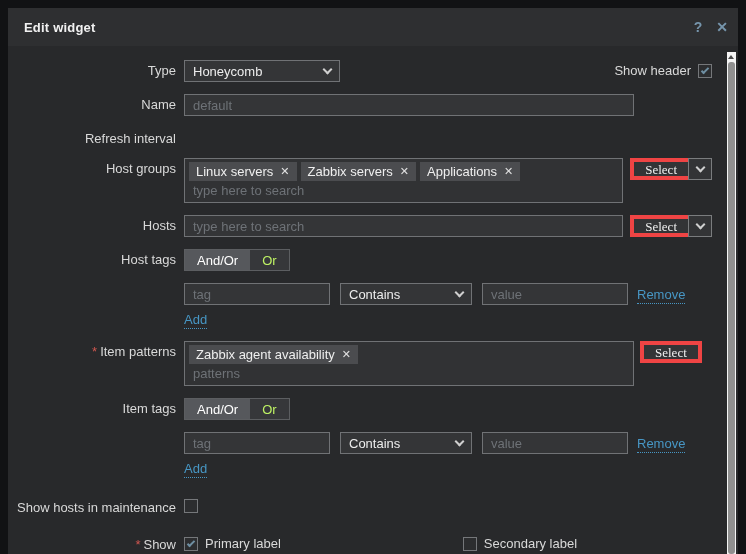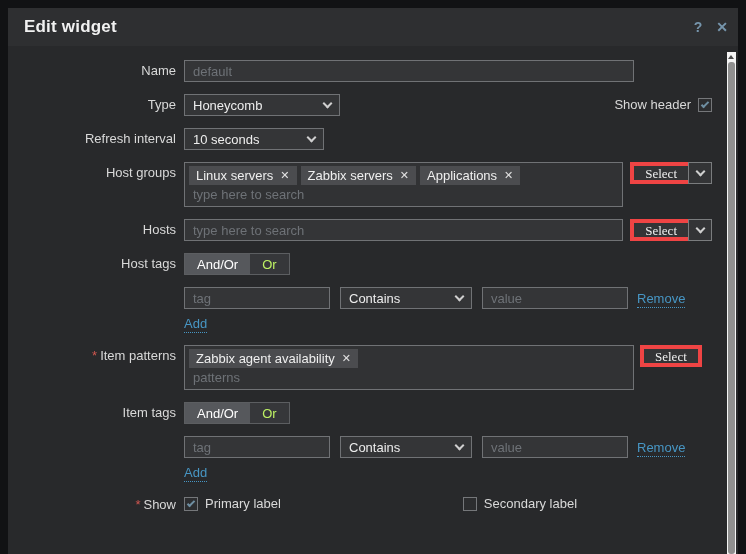--- a/index.html
+++ b/index.html
@@ -12,21 +12,21 @@
   .page { position:relative; width:746px; height:554px; background:#111214; }
 
   .dialog {
     position:absolute; left:8px; top:8px; width:730px; height:546px;
     background:#28292b;
   }
   .dialog-header {
     position:relative; height:38px; background:#2e2f31;
     display:flex; align-items:center; padding:0 10px 0 16px;
   }
-  .dialog-title { font-size:17px; font-weight:bold; color:#f1f1f1; letter-spacing:.2px; }
+  .dialog-title { font-size:13px; font-weight:bold; color:#f1f1f1; letter-spacing:.2px; }
   .header-icons { margin-left:auto; display:flex; align-items:center; gap:14px; }
   .hicon { color:#7695ac; font-size:14px; font-weight:bold; cursor:pointer; line-height:1; }
 
   .form { padding:14px 26px 0 0; }
   .row { display:flex; align-items:flex-start; margin-bottom:12px; }
   .lbl {
     width:168px; flex-shrink:0; text-align:right; color:#d9d9d9;
     font-size:13px; padding-top:3px; margin-right:8px; white-space:nowrap;
   }
   .req { color:#d0564f; margin-right:3px; }
@@ -131,44 +131,40 @@
       <span class="dialog-title">Edit widget</span>
       <span class="header-icons">
         <span class="hicon">?</span>
         <span class="hicon">✕</span>
       </span>
     </div>
 
     <div class="form">
 
       <div class="row">
-        <div class="lbl">Name</div>
-        <input class="inp w-name" placeholder="default" style="">
-      </div>
-
-      <div class="row">
         <div class="lbl">Type</div>
         <div class="sel w-type">
           <span class="sel-val">Honeycomb</span>
           <span class="chev"></span>
         </div>
         <div class="show-header-group">
           <span class="cb-label">Show header</span>
           <span class="checkbox">
               <span class="check"></span>
             </span>
         </div>
       </div>
 
       <div class="row">
+        <div class="lbl">Name</div>
+        <input class="inp w-name" placeholder="default" style="">
+      </div>
+
+      <div class="row">
         <div class="lbl">Refresh interval</div>
-        <div class="sel w-refresh">
-          <span class="sel-val">10 seconds</span>
-          <span class="chev"></span>
-        </div>
       </div>
 
       <div class="row">
         <div class="lbl">Host groups</div>
         <div class="multiselect">
           <div class="chips">
             <span class="chip">
               <span>Linux servers</span>
               <span class="chip-x">✕</span>
             </span>
@@ -257,20 +253,24 @@
         </div>
         <input class="inp w-val" placeholder="value" style="">
         <a class="link remove-link">Remove</a>
       </div>
 
       <div class="row add-row">
         <div class="lbl"></div>
         <a class="link">Add</a>
       </div>
 
+      <div class="row gap-maint">
+        <div class="lbl">Show hosts in maintenance</div>
+        <span class="checkbox" style="margin-top:2px;"></span>
+      </div>
 
       <div class="row">
         <div class="lbl"><span class="req">*</span><span>Show</span></div>
         <div class="cb-inline">
           <span class="checkbox">
               <span class="check"></span>
             </span>
           <span class="cb-label">Primary label</span>
         </div>
         <div class="cb-inline" style="margin-left:182px;">

